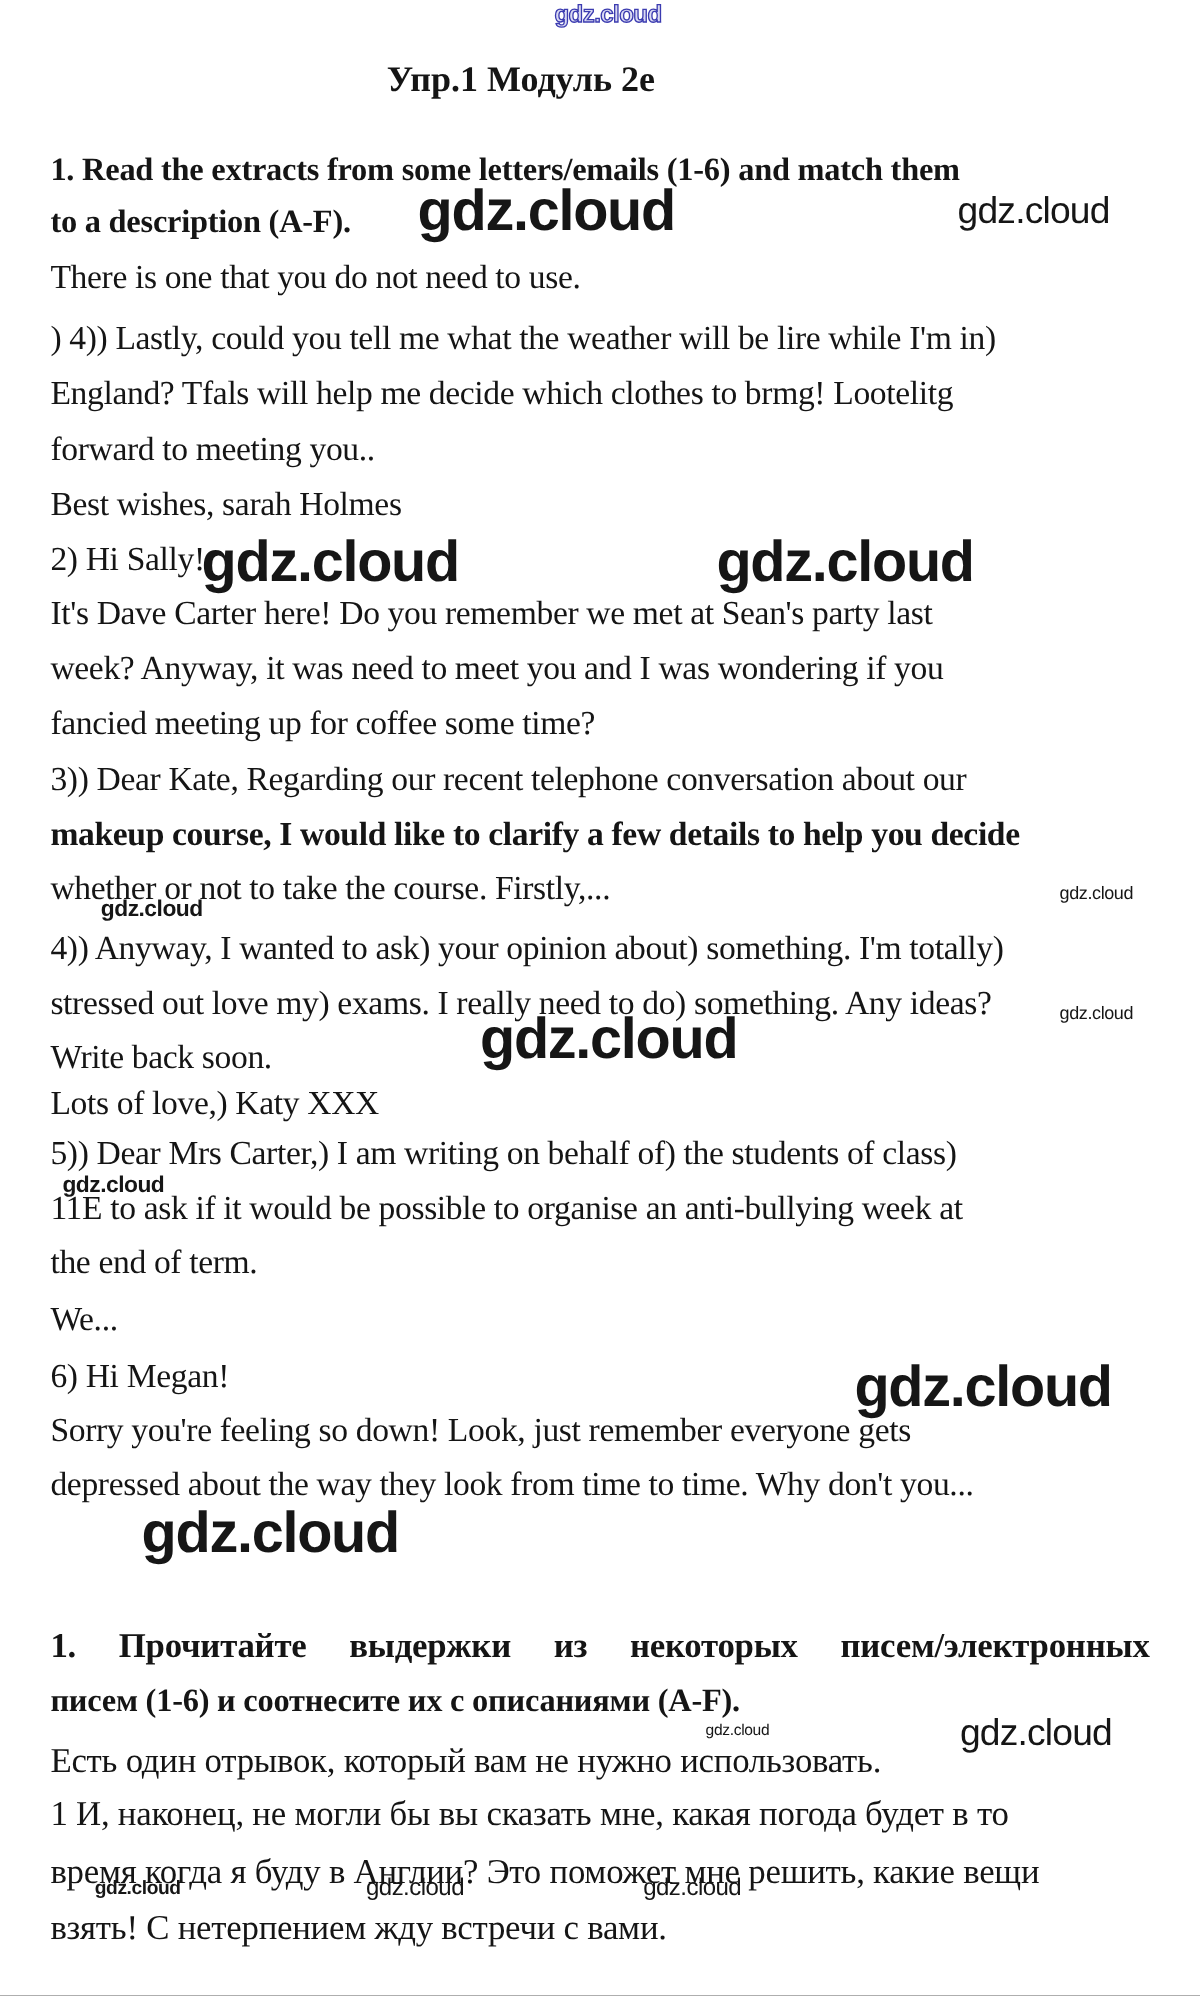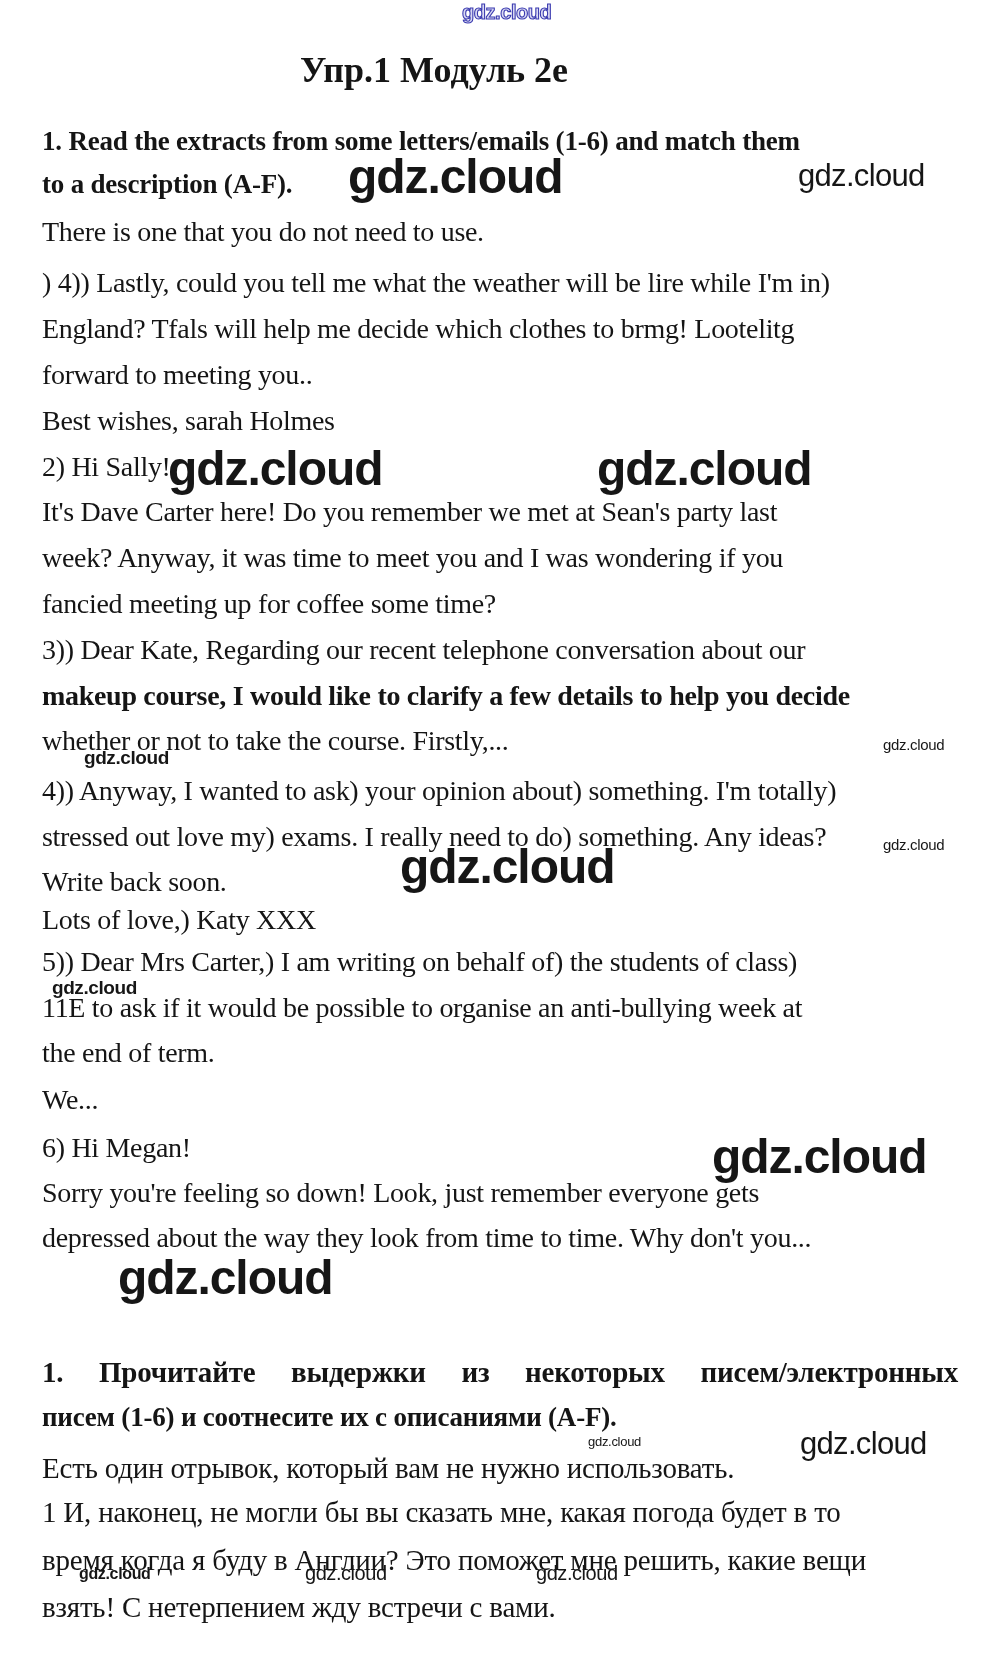--- a/index.html
+++ b/index.html
@@ -22,21 +22,21 @@
   .cls-body-ru{ font-size:29px; letter-spacing:-0.2px; }
   .cls-h      { font-size:27px; font-weight:bold; letter-spacing:-0.2px; }
   .cls-h-just {
     font-size:29px; font-weight:bold;
     width:916px; white-space:normal;
     text-align:justify; text-align-last:justify;
     letter-spacing:-0.2px;
   }
   .cls-title  {
     left:0; width:868px; text-align:center;
-    font-size:36px; font-weight:bold;
+    font-size:30px; font-weight:bold;
   }
   .wm {
     position:absolute;
     font-family:"Liberation Sans", sans-serif;
     color:#161616;
     line-height:1;
     white-space:nowrap;
   }
   .wm.outline {
     color:#d9d9f2;
@@ -51,21 +51,21 @@
       <div class="line cls-title" style="top: 49px;">Упр.1 Модуль 2e</div>
       <div class="line cls-h" style="top: 126px;">1. Read the extracts from some letters/emails (1-6) and match them</div>
       <div class="line cls-h" style="top: 169px;">to a description (A-F).</div>
       <div class="line cls-body" style="top: 215px;">There is one that you do not need to use.</div>
       <div class="line cls-body" style="top: 266px;">) 4)) Lastly, could you tell me what the weather will be lire while I'm in)</div>
       <div class="line cls-body" style="top: 312px;">England? Tfals will help me decide which clothes to brmg! Lootelitg</div>
       <div class="line cls-body" style="top: 358px;">forward to meeting you..</div>
       <div class="line cls-body" style="top: 404px;">Best wishes, sarah Holmes</div>
       <div class="line cls-body" style="top: 450px;">2) Hi Sally!</div>
       <div class="line cls-body" style="top: 495px;">It's Dave Carter here! Do you remember we met at Sean's party last</div>
-      <div class="line cls-body" style="top: 541px;">week? Anyway, it was time to meet you and I was wondering if you</div>
+      <div class="line cls-body" style="top: 541px;">week? Anyway, it was need to meet you and I was wondering if you</div>
       <div class="line cls-body" style="top: 587px;">fancied meeting up for coffee some time?</div>
       <div class="line cls-body" style="top: 633px;">3)) Dear Kate, Regarding our recent telephone conversation about our</div>
       <div class="line cls-body" style="top: 679px; font-weight: bold;">makeup course, I would like to clarify a few details to help you decide</div>
       <div class="line cls-body" style="top: 724px;">whether or not to take the course. Firstly,...</div>
       <div class="line cls-body" style="top: 774px;">4)) Anyway, I wanted to ask) your opinion about) something. I'm totally)</div>
       <div class="line cls-body" style="top: 820px;">stressed out love my) exams. I really need to do) something. Any ideas?</div>
       <div class="line cls-body" style="top: 865px;">Write back soon.</div>
       <div class="line cls-body" style="top: 903px;">Lots of love,) Katy XXX</div>
       <div class="line cls-body" style="top: 945px;">5)) Dear Mrs Carter,) I am writing on behalf of) the students of class)</div>
       <div class="line cls-body" style="top: 991px;">11E to ask if it would be possible to organise an anti-bullying week at</div>

